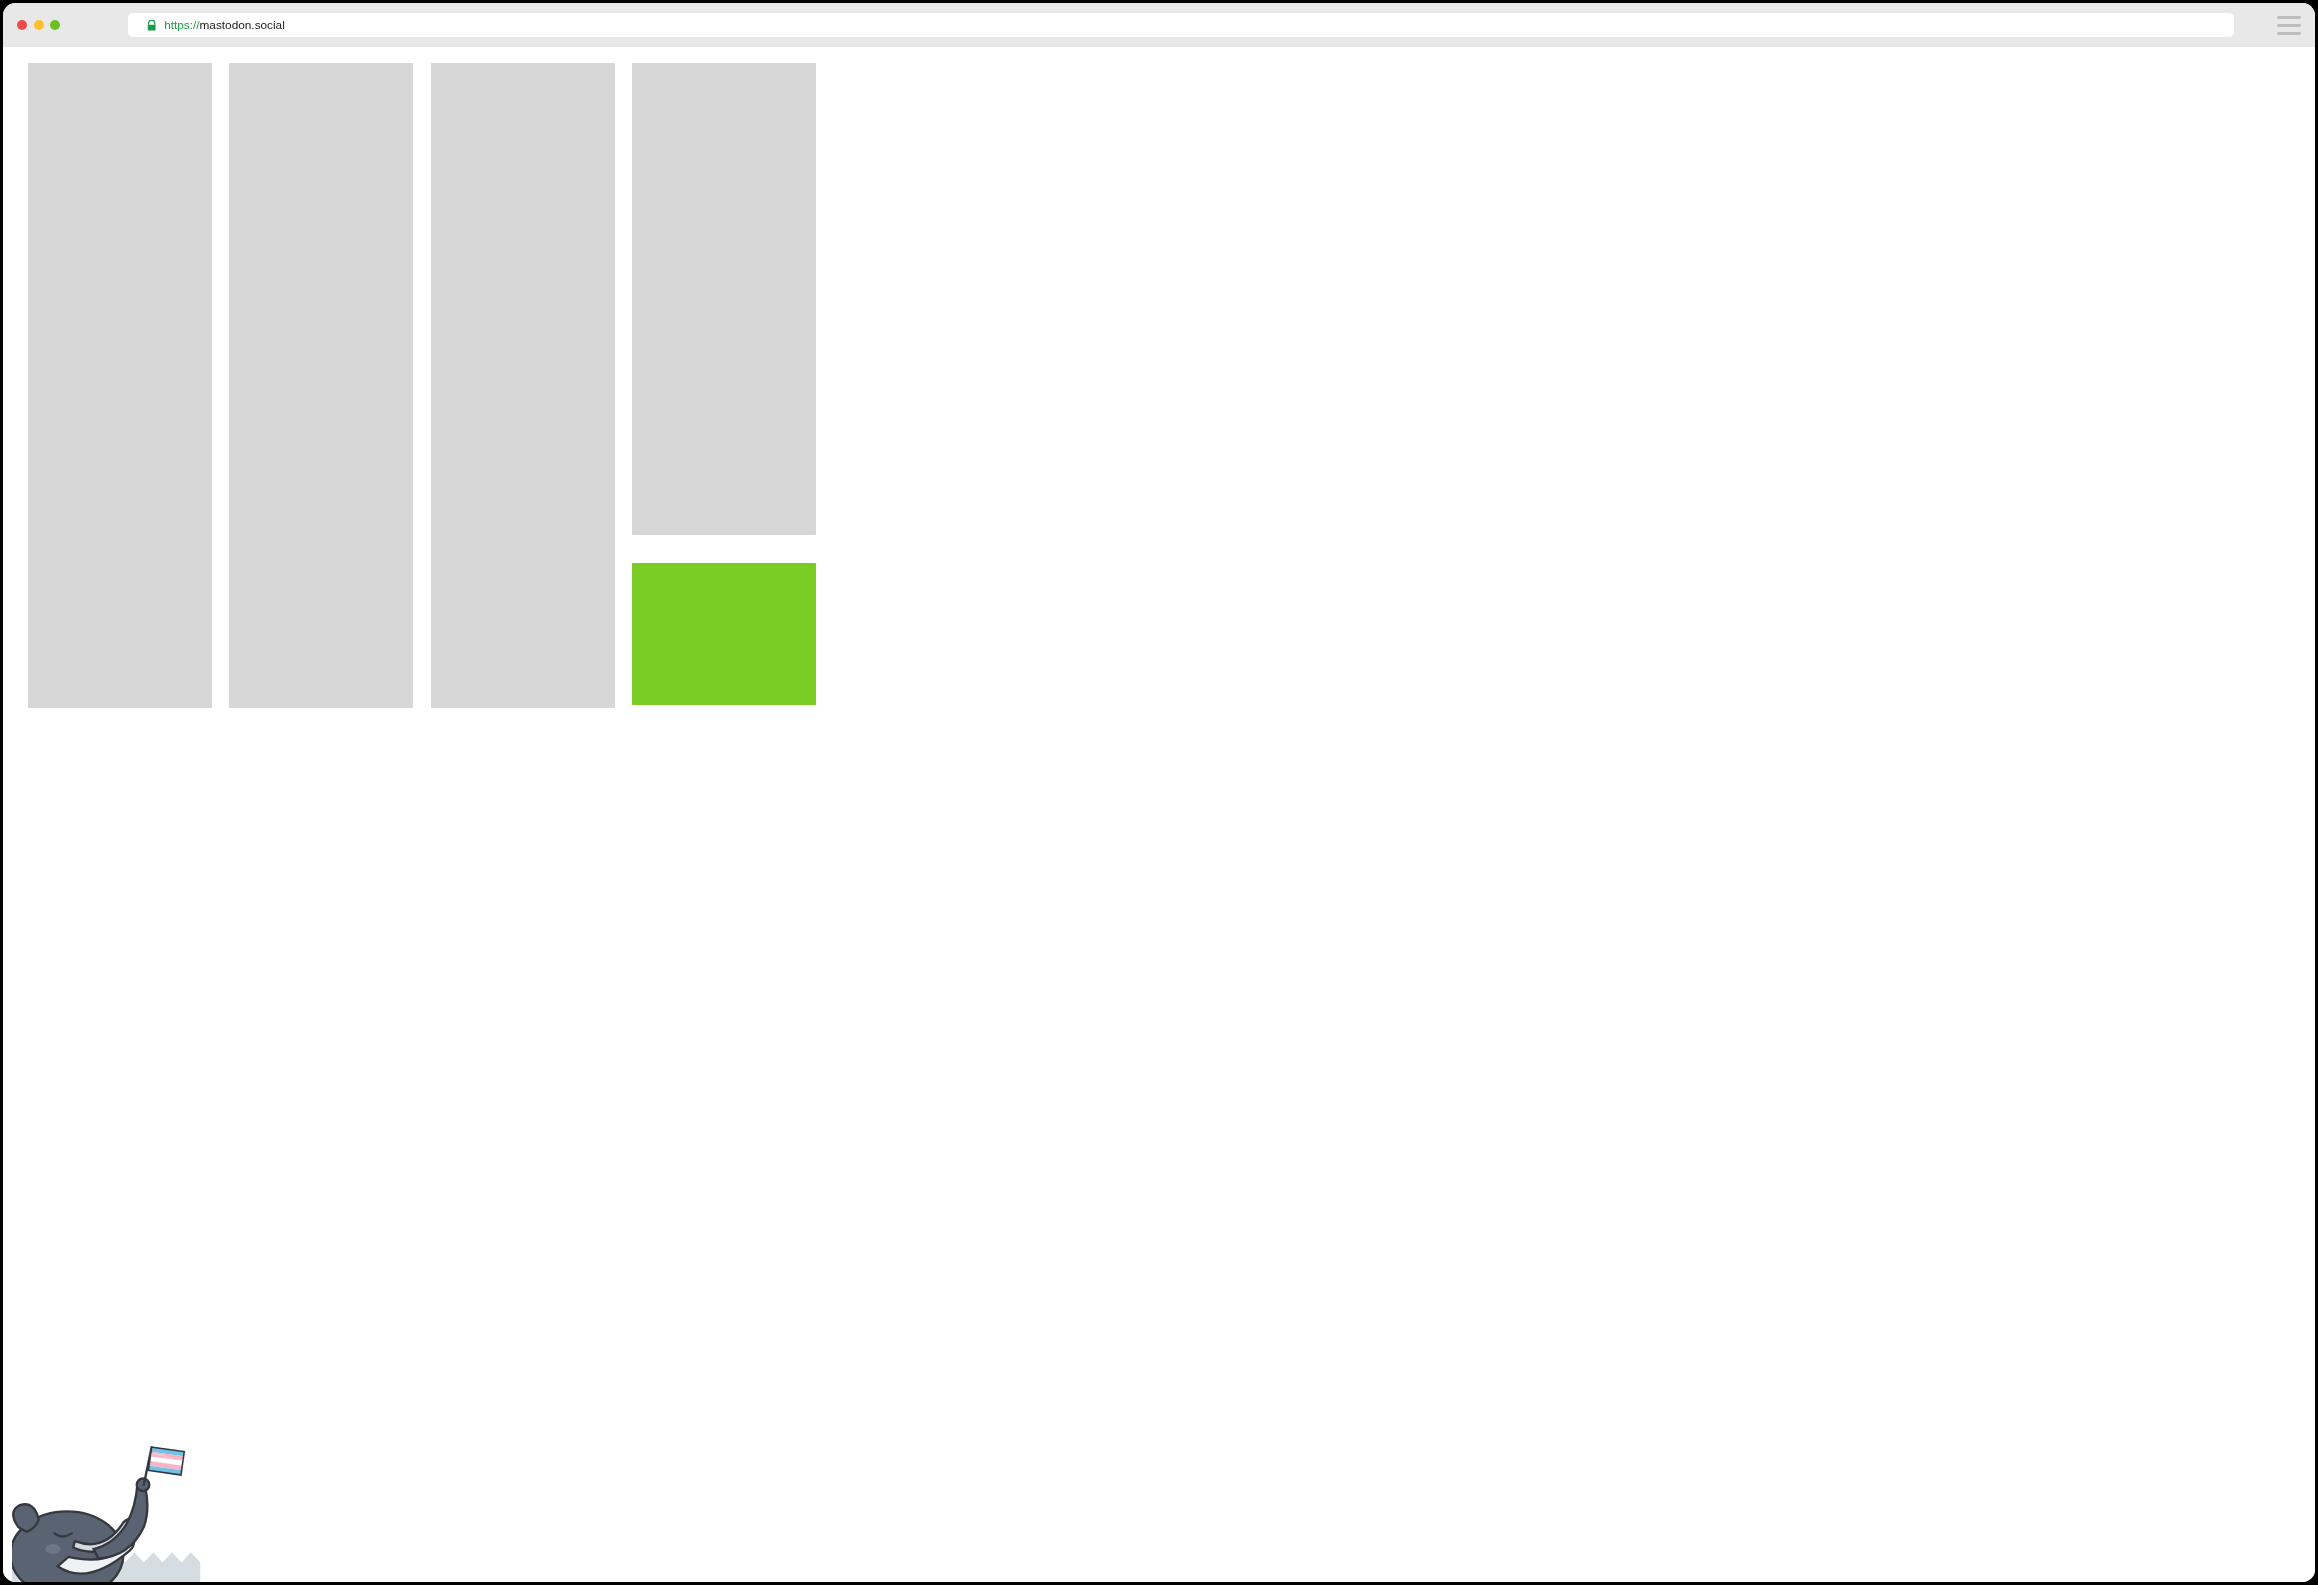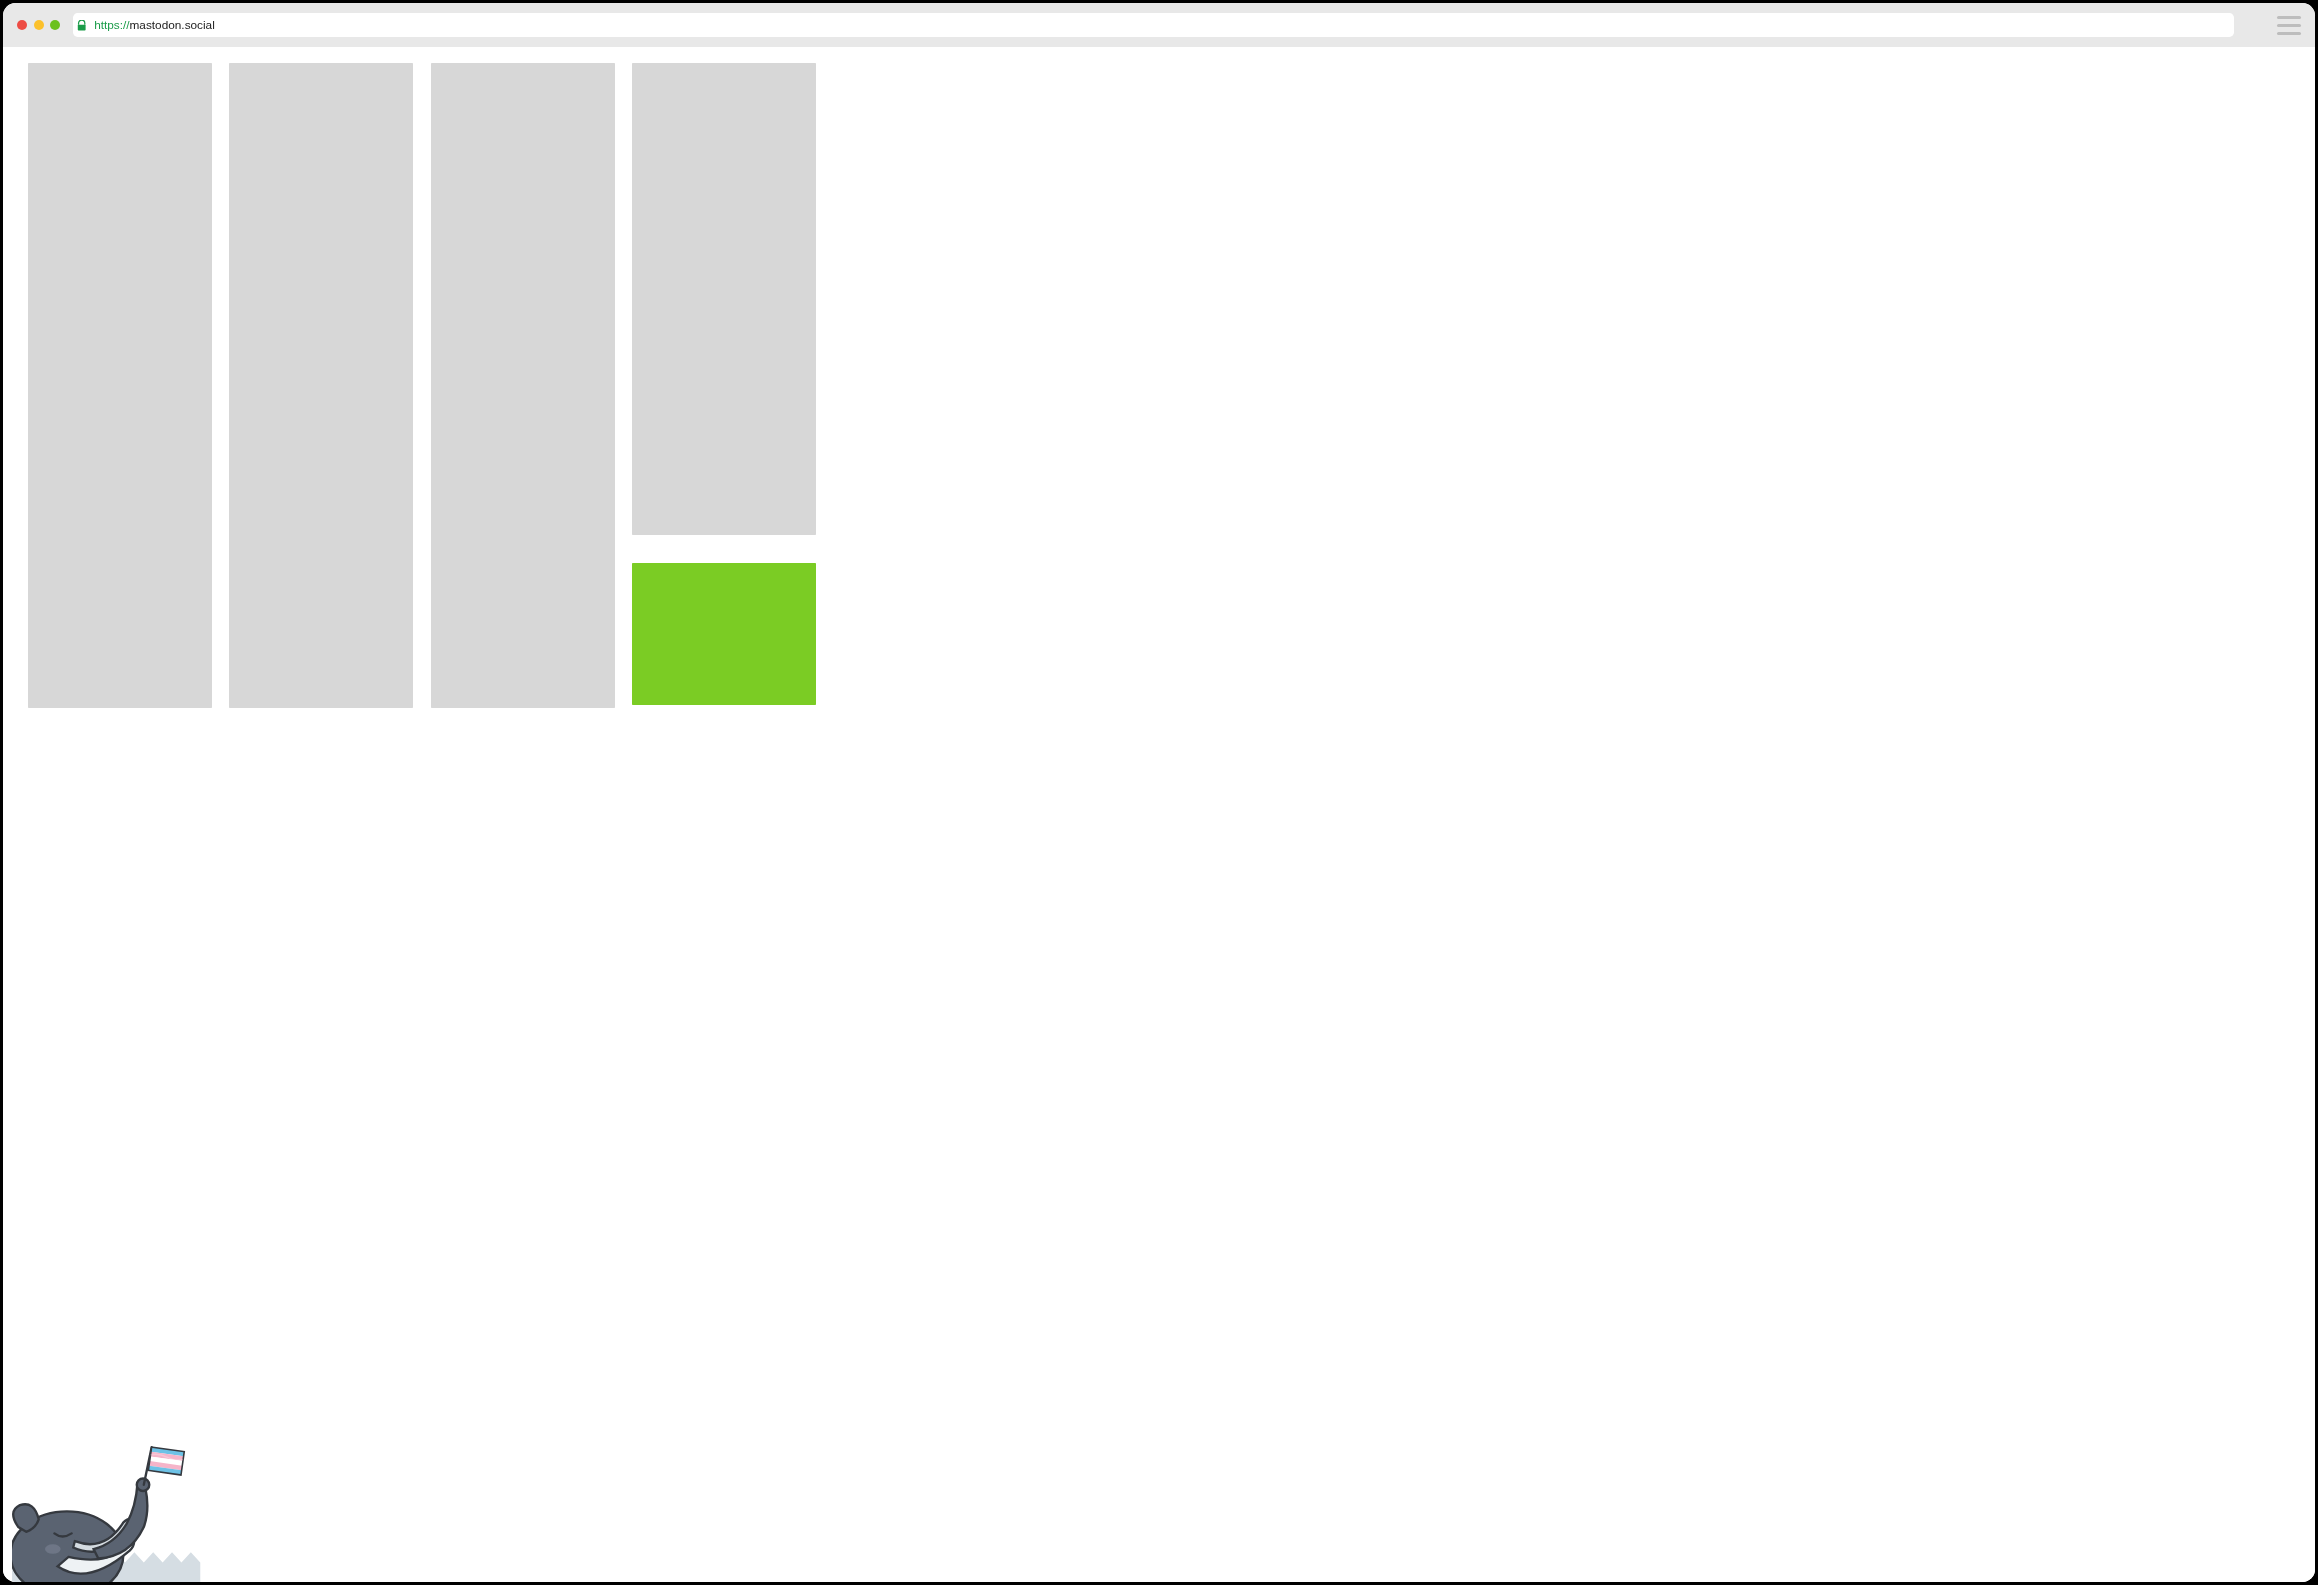--- a/index.html
+++ b/index.html
@@ -4,21 +4,21 @@
   <style>
     *{margin:0;padding:0;box-sizing:border-box}
     html,body{width:100%;height:100%;background:#000;font-family:-apple-system,BlinkMacSystemFont,'Segoe UI',sans-serif}
     .browser-window{position:absolute;top:3.1px;left:3.1px;right:3.1px;bottom:3.1px;background:#fff;border-radius:12.6px;overflow:hidden;display:flex;flex-direction:column}
     .chrome-bar{height:44px;background:#e8e8e8;display:flex;align-items:center;padding:0 14px;gap:12.6px}
     .traffic-lights{display:flex;gap:6.3px;align-items:center}
     .traffic-dot{width:10.2px;height:10.2px;border-radius:50%}
     .traffic-dot.red{background:#ed4c44}
     .traffic-dot.yellow{background:#fcc12b}
     .traffic-dot.green{background:#6bc11e}
-    .url-bar{flex:1;height:23.6px;background:#fff;border-radius:4.7px;display:flex;align-items:center;padding:0 4px;gap:7.9px;font-size:11.8px;color:#333;margin-right:31px}
+    .url-bar{flex:1;height:23.6px;background:#fff;border-radius:4.7px;display:flex;align-items:center;padding:0 19px;gap:7.9px;font-size:11.8px;color:#333;margin-left:55px;margin-right:31px}
     .lock-icon{width:9.4px;height:11px}
     .lock-icon svg{display:block}
     .url-text{}
     .url-text .https{color:#1b9c49}
     .url-text .rest{color:#222}
     .menu-btn{width:23.6px;height:19px;display:flex;flex-direction:column;justify-content:space-between;cursor:pointer}
     .menu-btn span{display:block;width:100%;height:3.1px;background:#bdbdbd;border-radius:1.6px}
     .viewport{flex:1;position:relative;background:#fff;overflow:hidden}
     .columns-row{position:absolute;top:15.7px;left:25px;right:0;display:flex;gap:17.3px}
     .column{width:184px}

